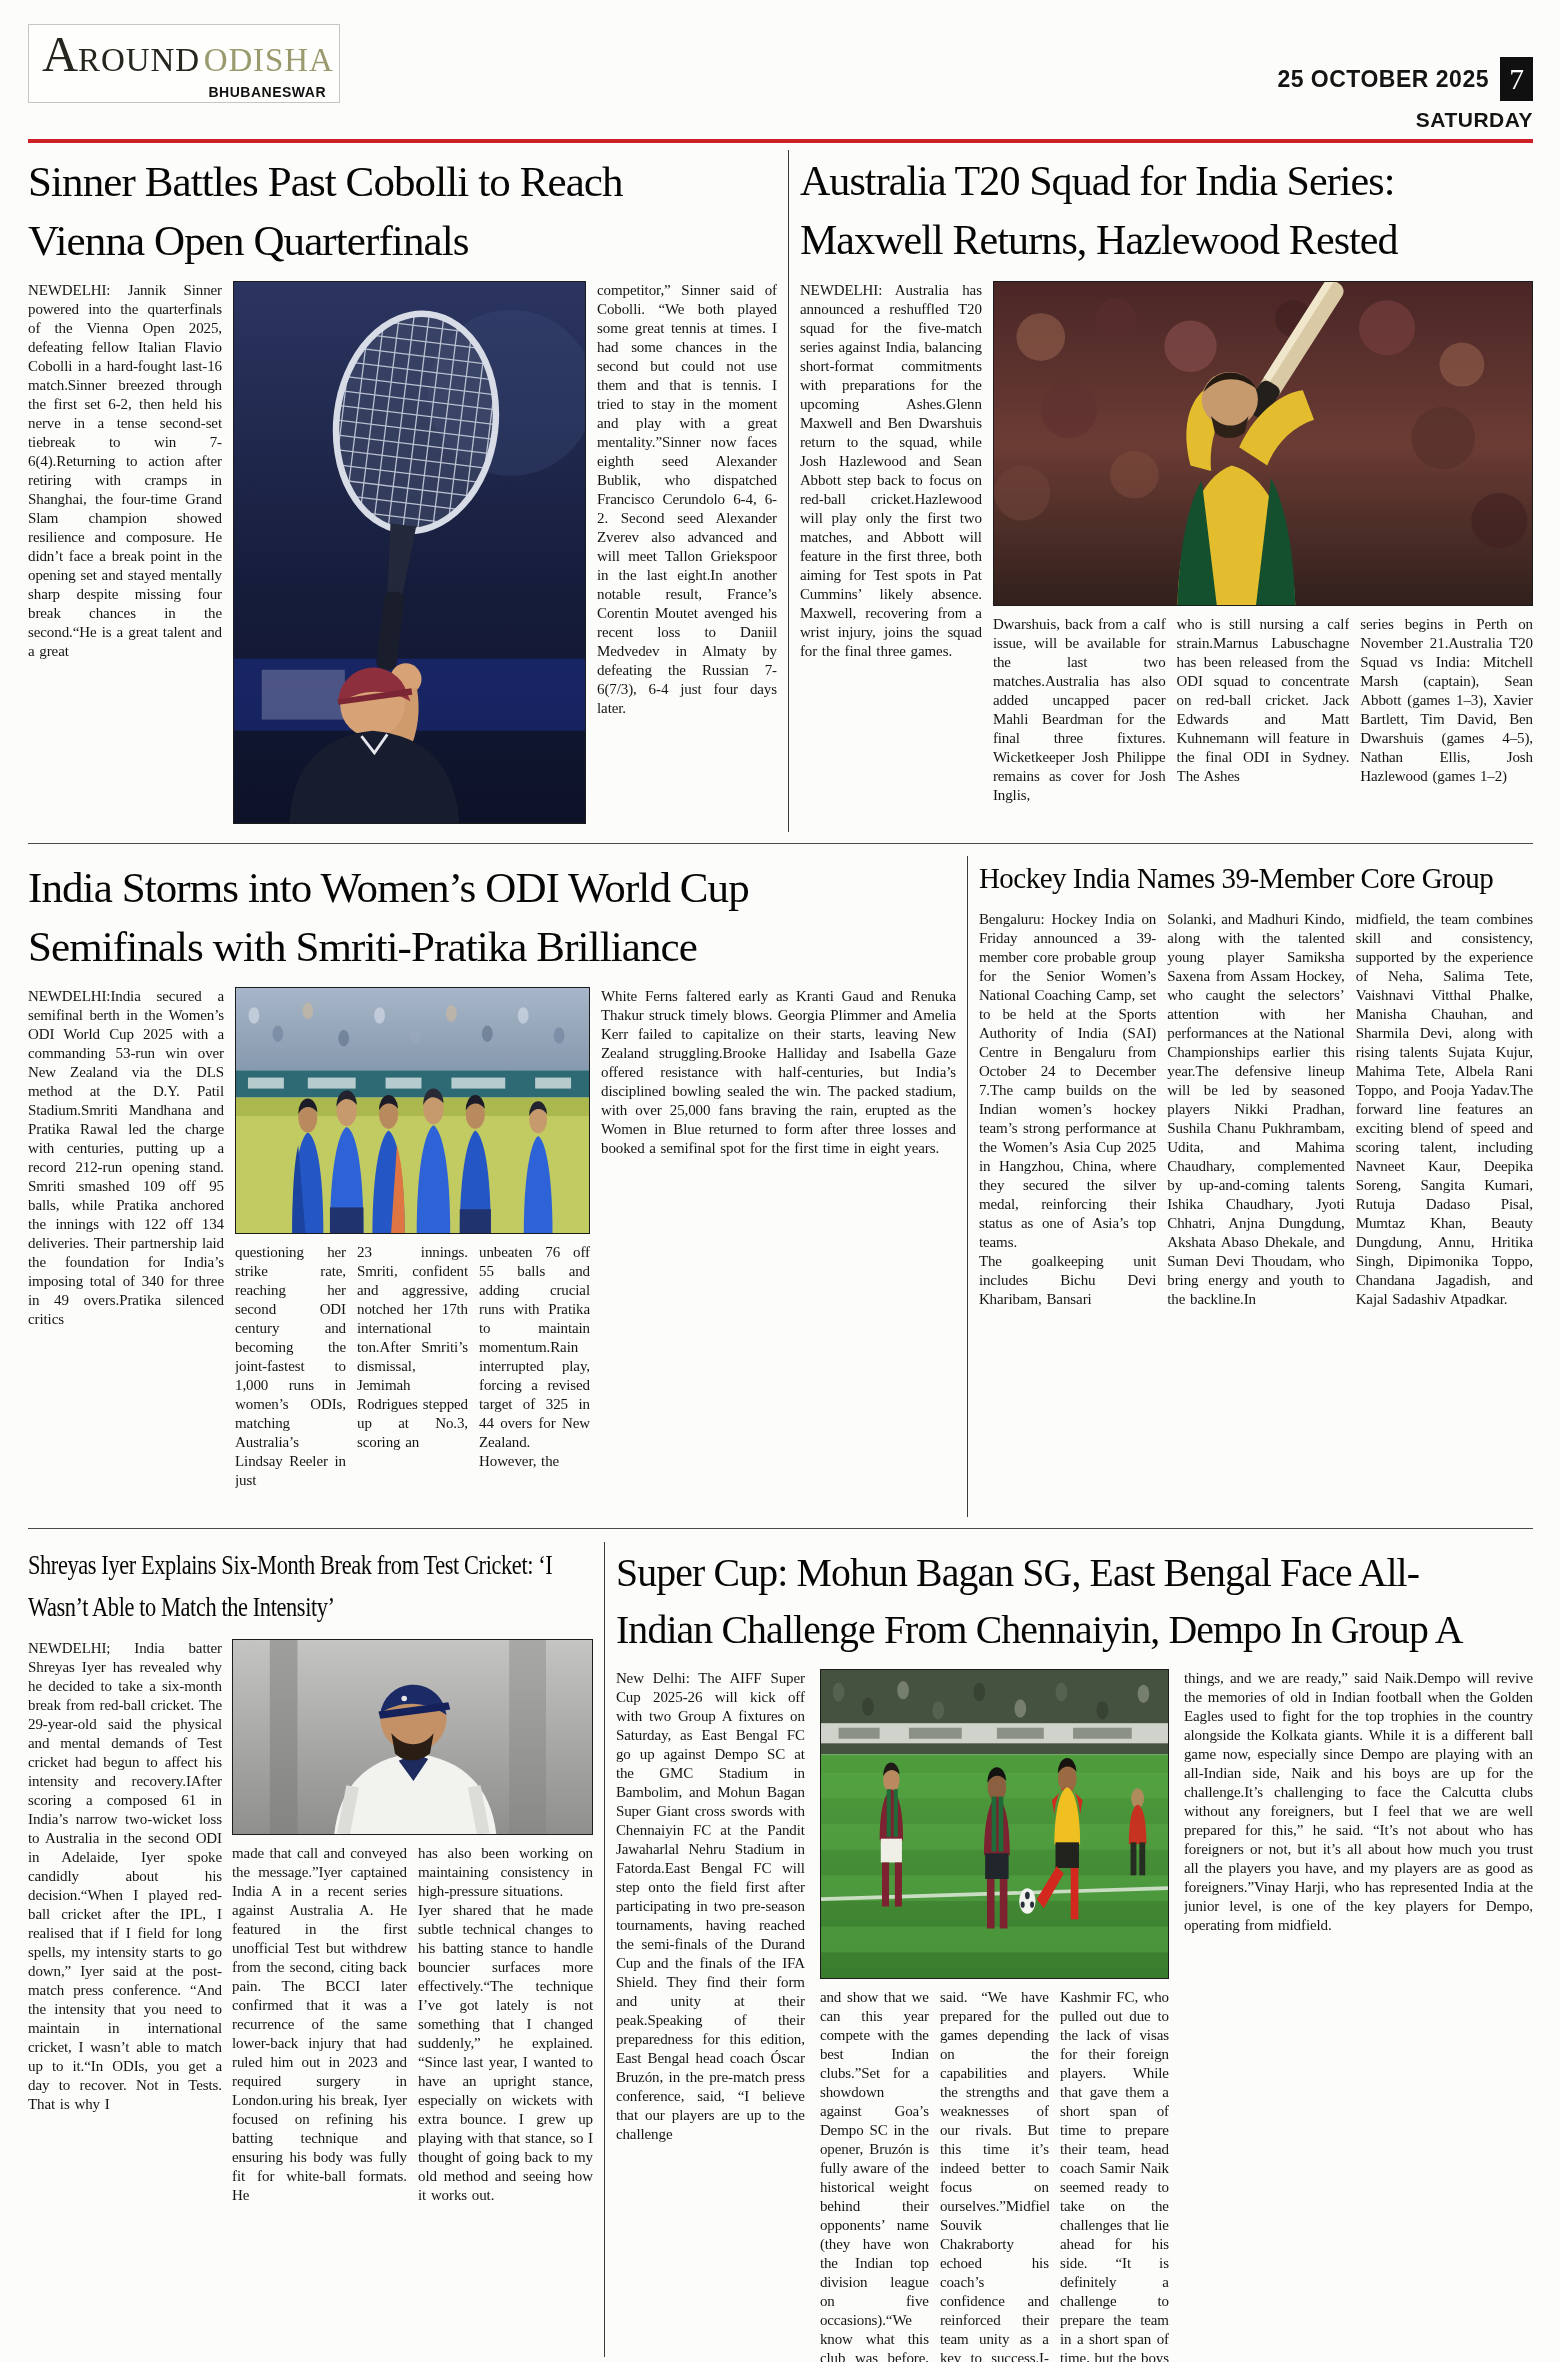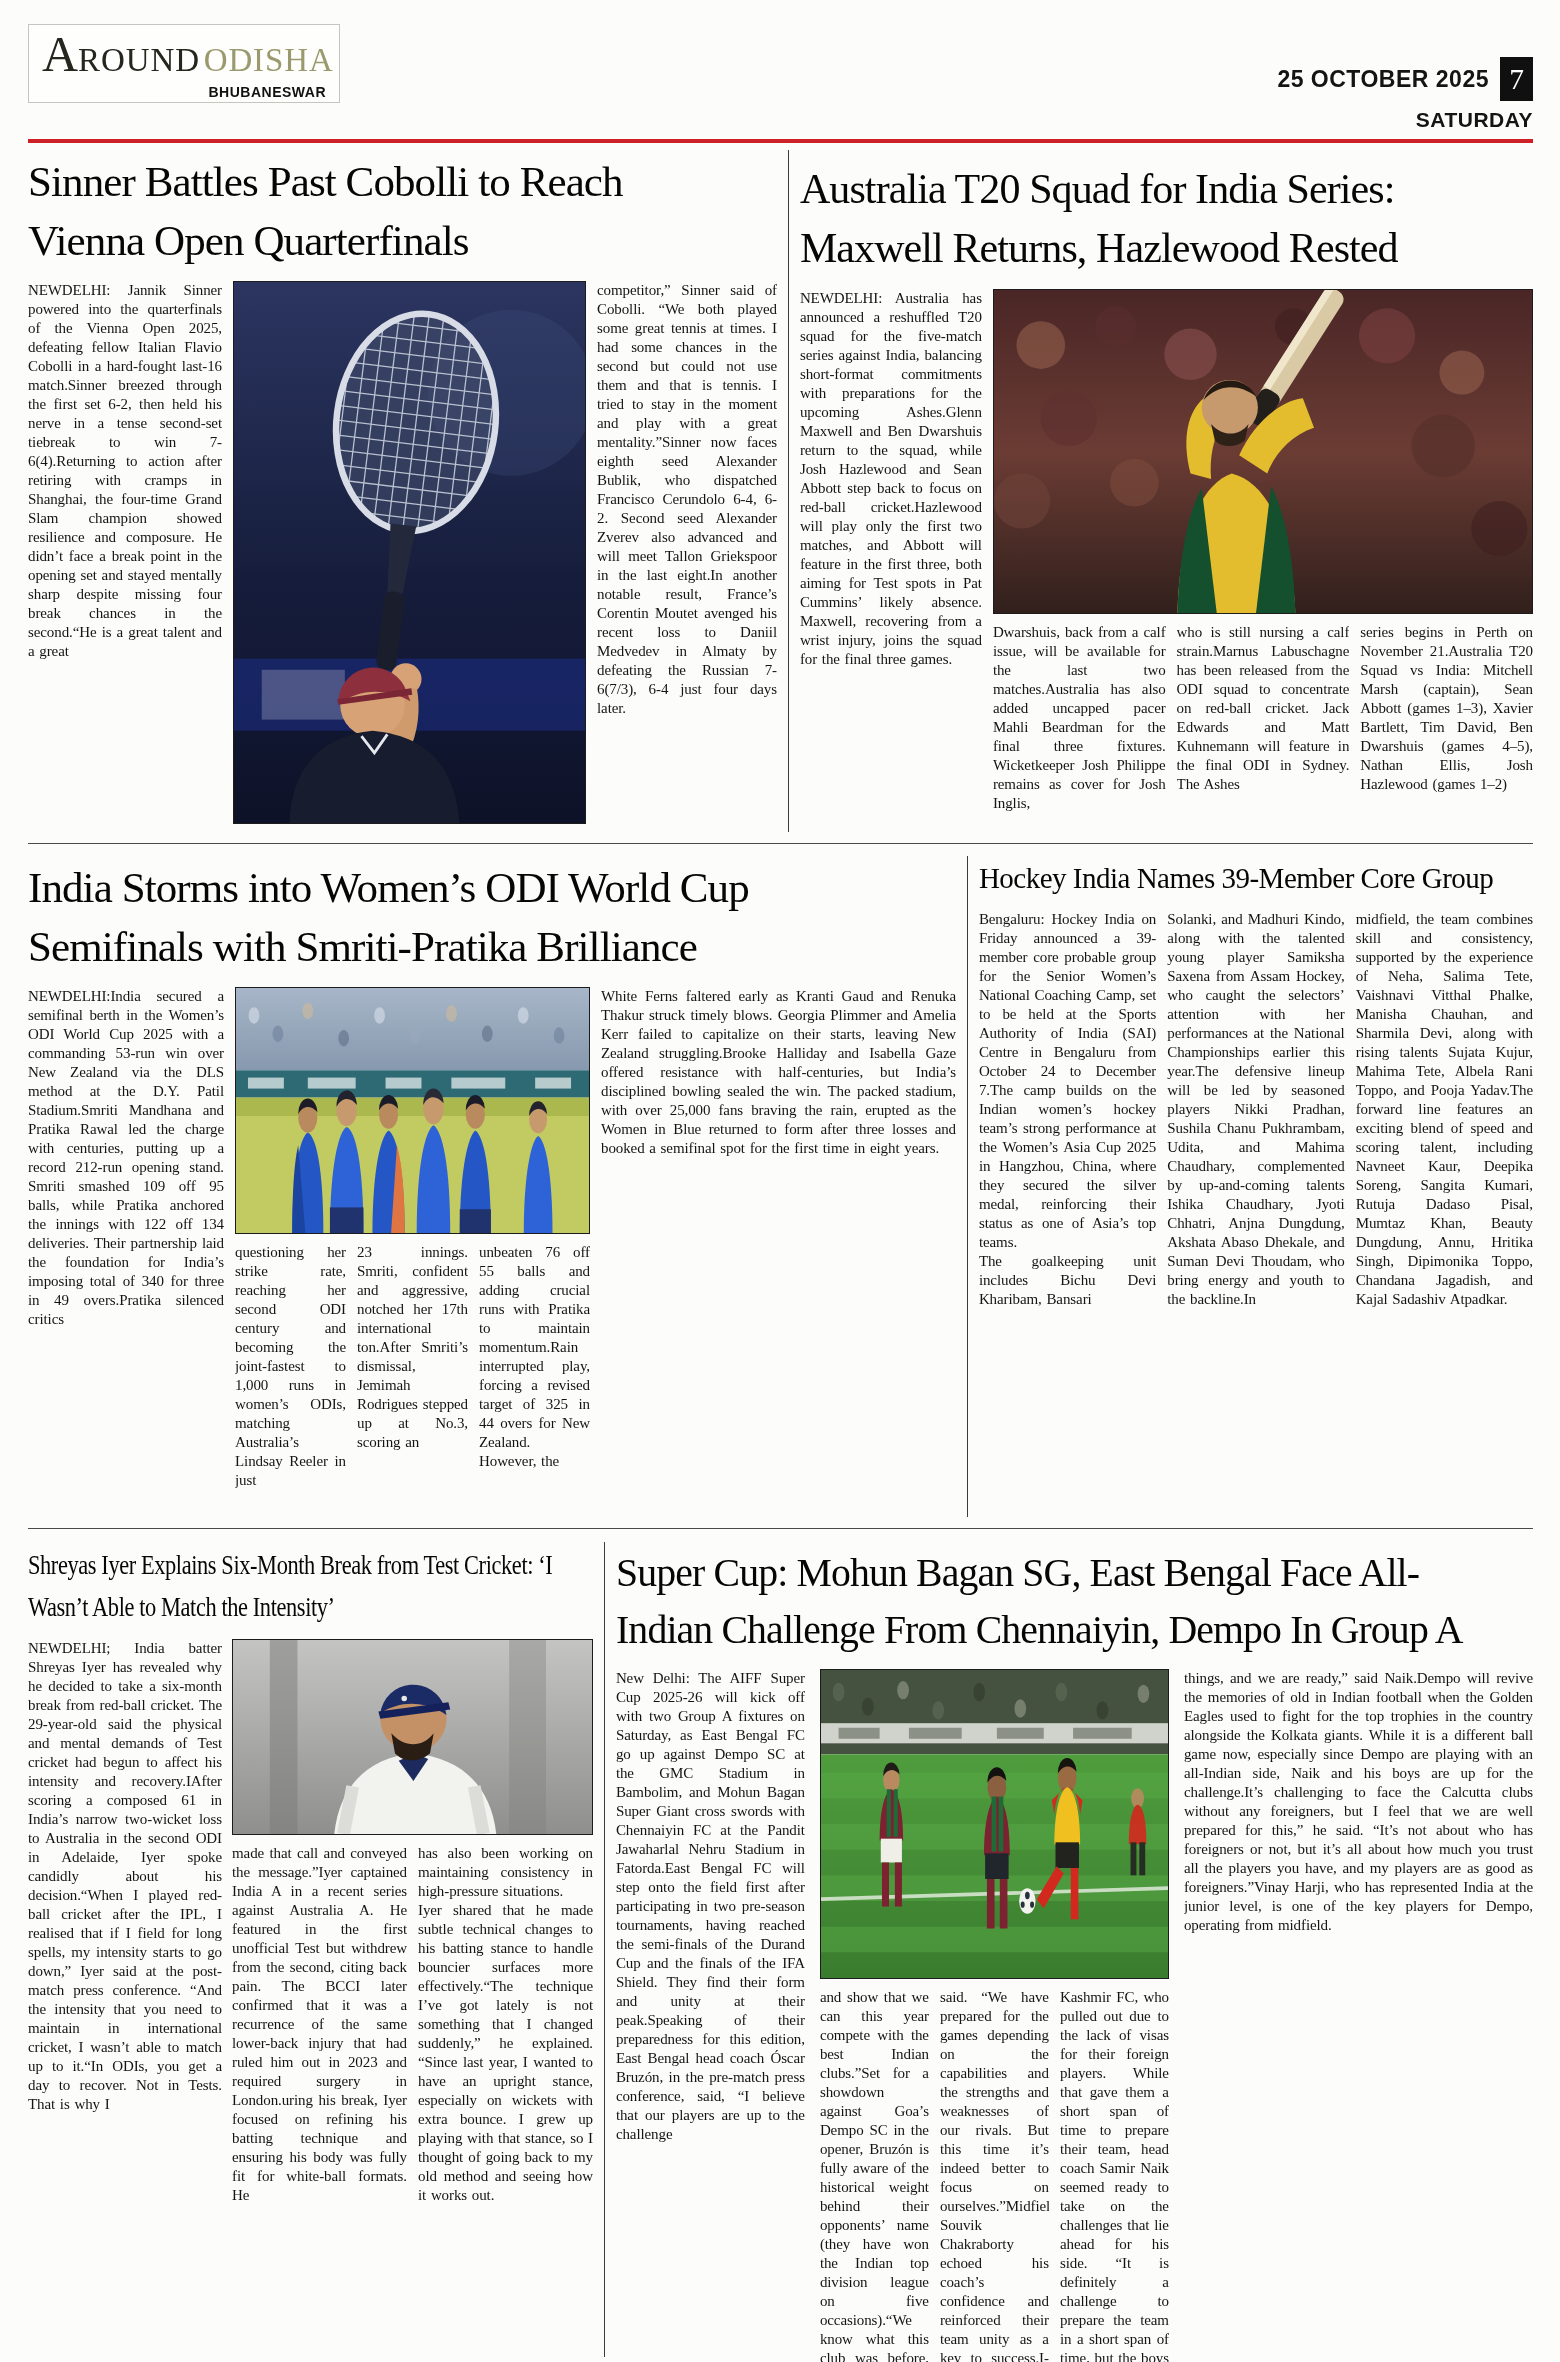--- a/index.html
+++ b/index.html
@@ -40,21 +40,21 @@
          letter-spacing:-0.1px; word-spacing:1.1px; white-space:pre-line; }
   .photo { border:0.9px solid #1c1c1c; overflow:hidden; flex:none; }
   .photo svg { display:block; width:100%; height:100%; }
   .mid { display:flex; flex-direction:column; gap:9.2px; flex:1; min-width:0; }
   .mid .cols { flex:1; }
   .flexcol { flex:1; min-width:0; }
   
   .art-sinner { width:749px; flex:none; }
   .art-sinner h1 { font-size:43px; line-height:59px; }
   .art-sinner .cols { height:543px; }
-  .art-aus { flex:1; min-width:0;margin-top:8px; }
+  .art-aus { flex:1; min-width:0; }
   .art-aus h1 { font-size:42px; line-height:59px; }
   .art-aus .cols.body { height:543px; }
   .art-india { width:928px; flex:none; }
   .art-india h1 { font-size:43px; line-height:59px; }
   .art-india .cols.body { height:526px; }
   .art-hockey { flex:1; min-width:0; }
   .art-hockey h1 { font-size:29px; line-height:41px; letter-spacing:-0.5px; }
   .art-hockey .cols.body { height:570px; }
   .art-iyer { width:565px; flex:none; }
   .art-iyer h1 { font-size:28px; line-height:42px; transform:scaleX(.8); transform-origin:left top; width:125%; letter-spacing:-0.5px; }

